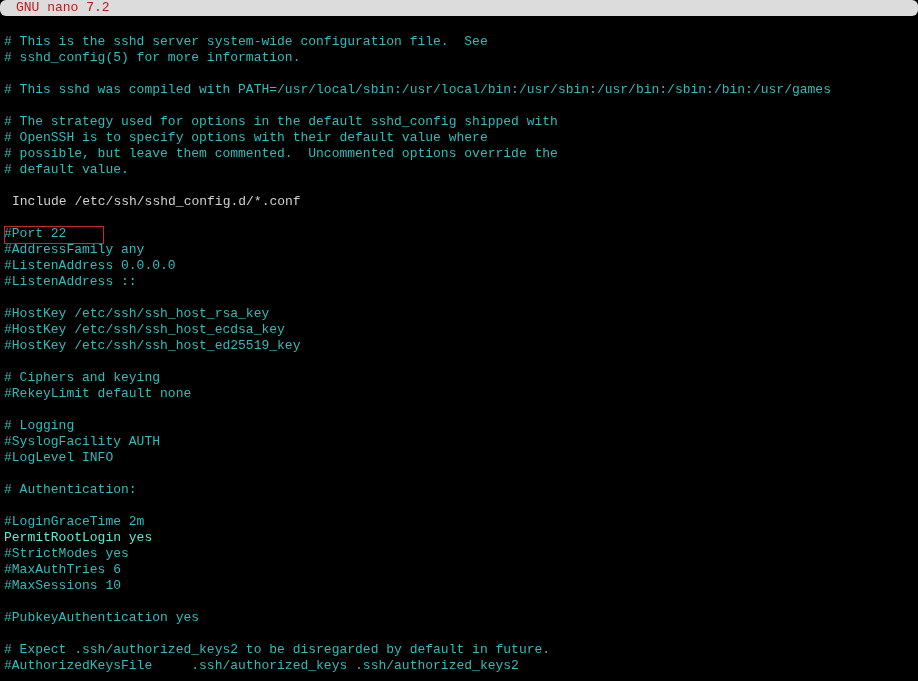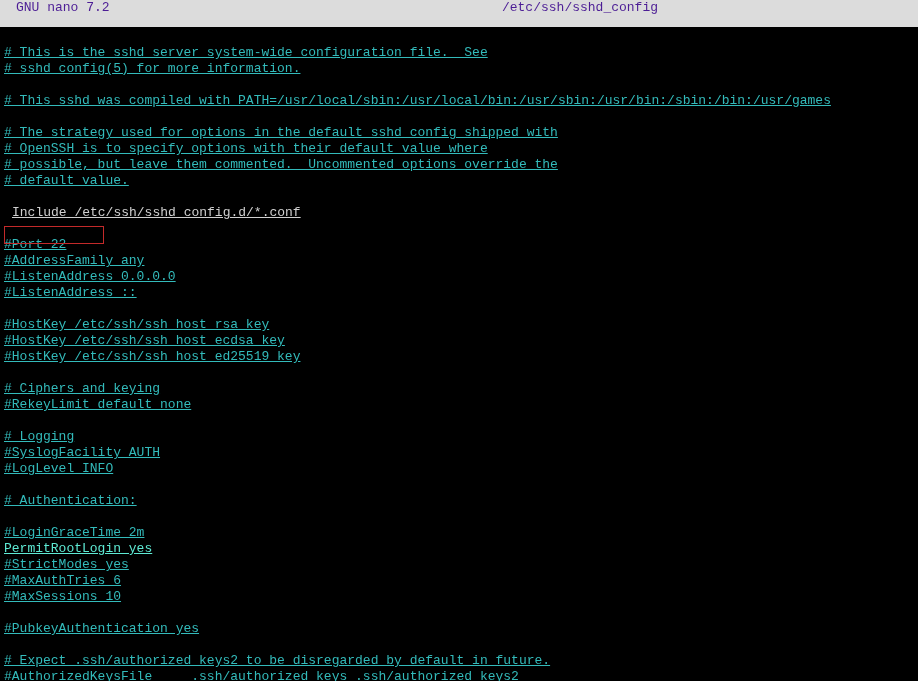--- a/index.html
+++ b/index.html
@@ -7,46 +7,46 @@
     background: #000;
     font-family: "Courier New", monospace;
     font-size: 13px;
     line-height: 16px;
     width: 918px;
     height: 681px;
     overflow: hidden;
   }
   .titlebar {
     background: #dcdcdc;
-    color: #4c1d95;
-    height: 27px;
+    color: #b91c1c;
+    height: 16px;
     display: flex;
     white-space: pre;
+    border-radius: 6px;
   }
   .titlebar .left { padding-left: 16px; }
   .titlebar .spacer { flex: 1; }
   .titlebar .center { text-align: center; flex: 0 0 auto; padding-right: 260px; }
   .editor {
     padding: 2px 4px 0 4px;
     white-space: pre;
   }
-  .line { height: 16px; text-decoration: underline; }
+  .line { height: 16px; }
   .comment { color: #33bbbb; }
   .directive { color: #d0d0d0; margin-left: 8px; }
   .plain { color: #5eead4; }
   .highlight-box {
     position: absolute;
     border: 1px solid #c42a2a;
     pointer-events: none;
   }
 </style>
 </head>
 <body>
 
 <div class="titlebar">
   <span class="left">GNU nano 7.2</span>
   <span class="spacer"></span>
-  <span class="center">/etc/ssh/sshd_config</span>
 </div>
 
 <div class="editor" id="editor"><div class="line"></div><div class="line comment"># This is the sshd server system-wide configuration file.  See</div><div class="line comment"># sshd_config(5) for more information.</div><div class="line "></div><div class="line comment"># This sshd was compiled with PATH=/usr/local/sbin:/usr/local/bin:/usr/sbin:/usr/bin:/sbin:/bin:/usr/games</div><div class="line "></div><div class="line comment"># The strategy used for options in the default sshd_config shipped with</div><div class="line comment"># OpenSSH is to specify options with their default value where</div><div class="line comment"># possible, but leave them commented.  Uncommented options override the</div><div class="line comment"># default value.</div><div class="line "></div><div class="line directive">Include /etc/ssh/sshd_config.d/*.conf</div><div class="line "></div><div class="line comment">#Port 22</div><div class="line comment">#AddressFamily any</div><div class="line comment">#ListenAddress 0.0.0.0</div><div class="line comment">#ListenAddress ::</div><div class="line "></div><div class="line comment">#HostKey /etc/ssh/ssh_host_rsa_key</div><div class="line comment">#HostKey /etc/ssh/ssh_host_ecdsa_key</div><div class="line comment">#HostKey /etc/ssh/ssh_host_ed25519_key</div><div class="line "></div><div class="line comment"># Ciphers and keying</div><div class="line comment">#RekeyLimit default none</div><div class="line "></div><div class="line comment"># Logging</div><div class="line comment">#SyslogFacility AUTH</div><div class="line comment">#LogLevel INFO</div><div class="line "></div><div class="line comment"># Authentication:</div><div class="line "></div><div class="line comment">#LoginGraceTime 2m</div><div class="line plain">PermitRootLogin yes</div><div class="line comment">#StrictModes yes</div><div class="line comment">#MaxAuthTries 6</div><div class="line comment">#MaxSessions 10</div><div class="line "></div><div class="line comment">#PubkeyAuthentication yes</div><div class="line "></div><div class="line comment"># Expect .ssh/authorized_keys2 to be disregarded by default in future.</div><div class="line comment">#AuthorizedKeysFile     .ssh/authorized_keys .ssh/authorized_keys2</div></div>
 
 <div class="highlight-box" id="hl" style="left: 4px; top: 226px; width: 100px; height: 18px;"></div>
 
 </body></html>

